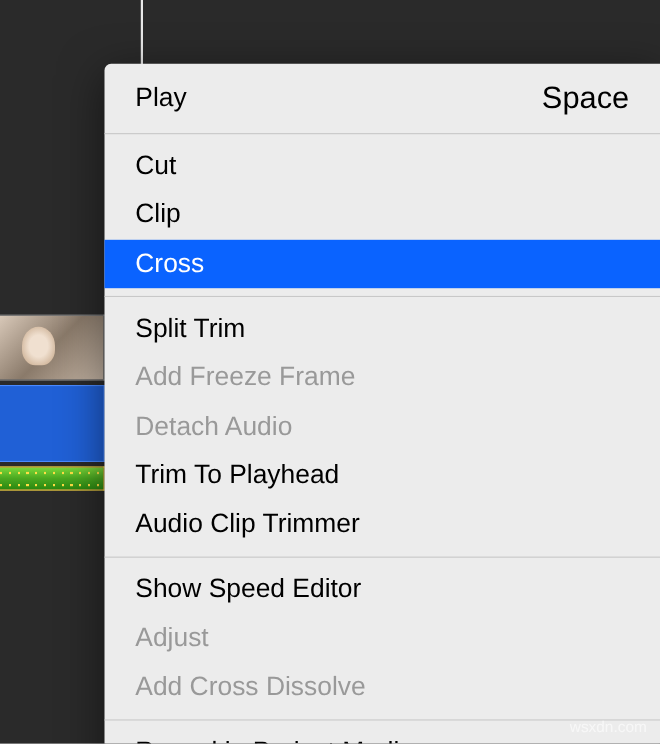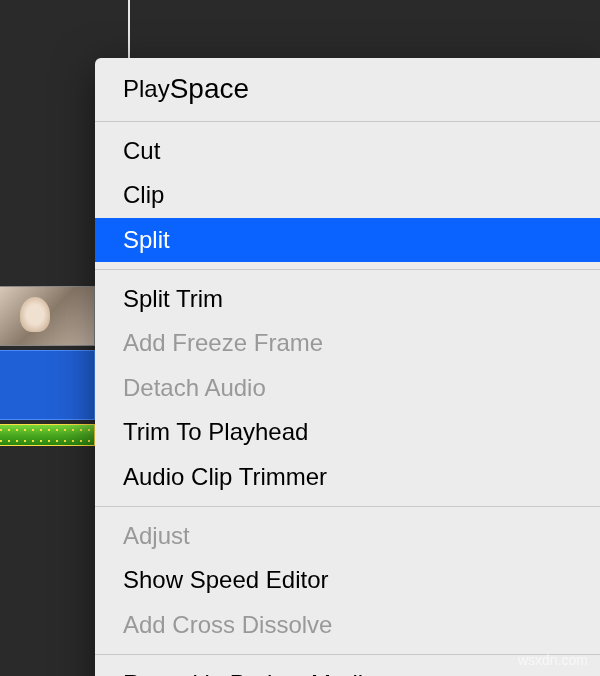--- a/index.html
+++ b/index.html
@@ -96,20 +96,21 @@
       width: 505px;
       background: #ececec;
       border-radius: 6px 0 0 6px;
       box-shadow: 0 10px 40px rgba(0,0,0,0.5);
       padding: 6px 0;
       font-size: 24px;
       color: #000;
     }
     .menu-item {
       display: flex;
+      justify-content: space-between;
       align-items: center;
       padding: 6px 28px;
       line-height: 1.35;
       cursor: default;
     }
     .menu-item.highlighted {
       background: #0a63ff;
       color: #fff;
     }
     .menu-item.disabled {
@@ -149,44 +150,44 @@
       <span class="shortcut">Space</span>
     </div>
     <div class="menu-separator"></div>
     <div class="menu-item">
       <span>Cut</span>
     </div>
     <div class="menu-item">
       <span>Clip</span>
     </div>
     <div class="menu-item highlighted">
-      <span>Split</span>
+      <span>Cross</span>
     </div>
     <div class="menu-separator"></div>
     <div class="menu-item">
       <span>Split Trim</span>
     </div>
     <div class="menu-item disabled">
       <span>Add Freeze Frame</span>
     </div>
     <div class="menu-item disabled">
       <span>Detach Audio</span>
     </div>
     <div class="menu-item">
       <span>Trim To Playhead</span>
     </div>
     <div class="menu-item">
       <span>Audio Clip Trimmer</span>
     </div>
     <div class="menu-separator"></div>
+    <div class="menu-item">
+      <span>Show Speed Editor</span>
+    </div>
     <div class="menu-item disabled">
       <span>Adjust</span>
-    </div>
-    <div class="menu-item">
-      <span>Show Speed Editor</span>
     </div>
     <div class="menu-item disabled">
       <span>Add Cross Dissolve</span>
     </div>
     <div class="menu-separator"></div>
     <div class="menu-item">
       <span>Reveal in Project Media</span>
     </div>
   </div>
 

